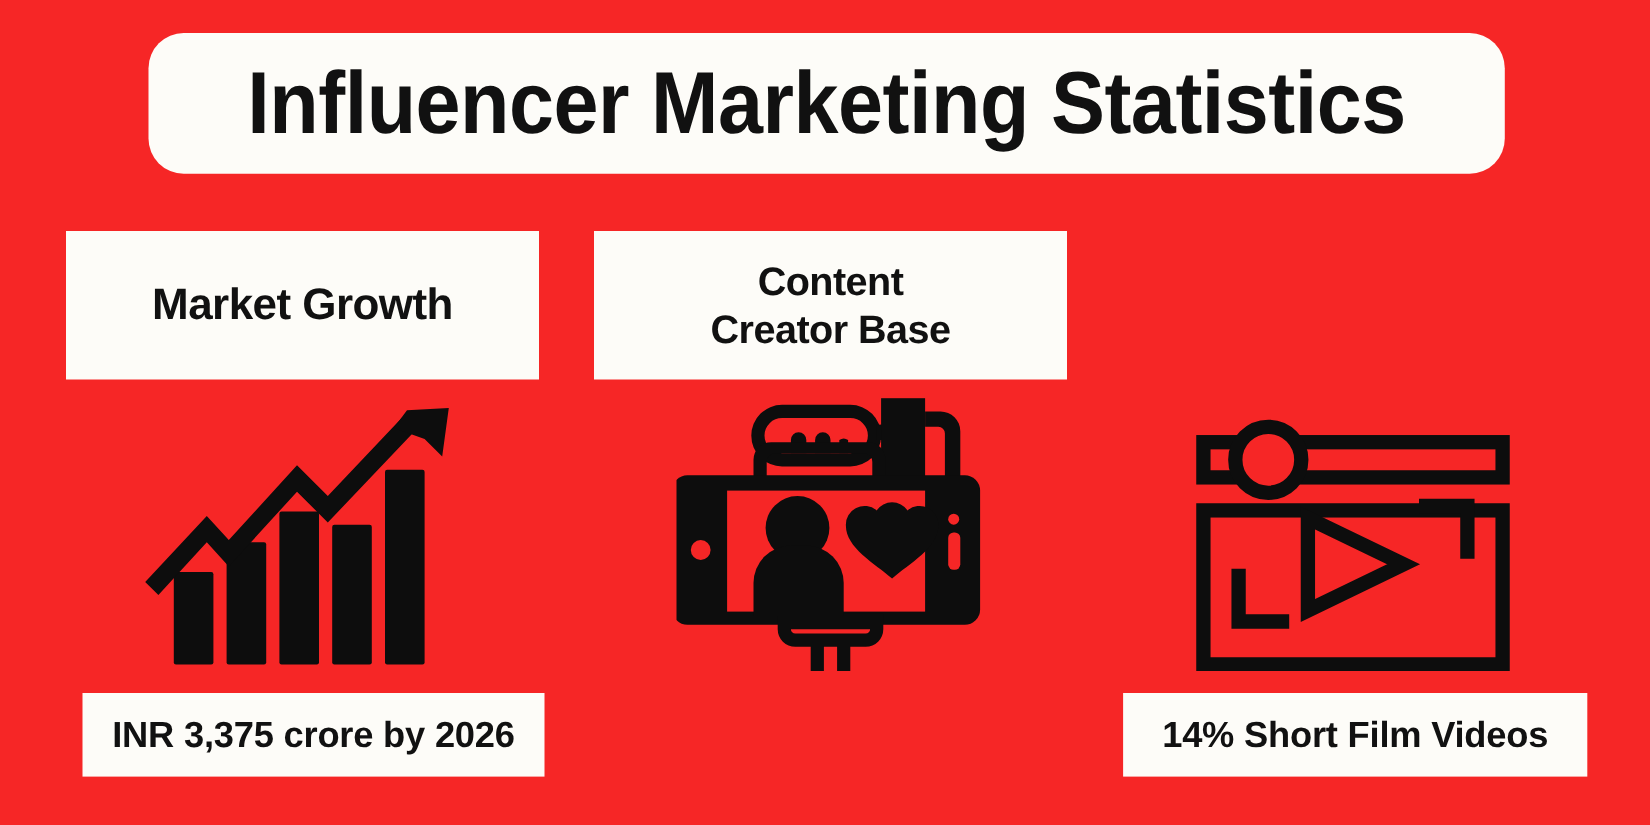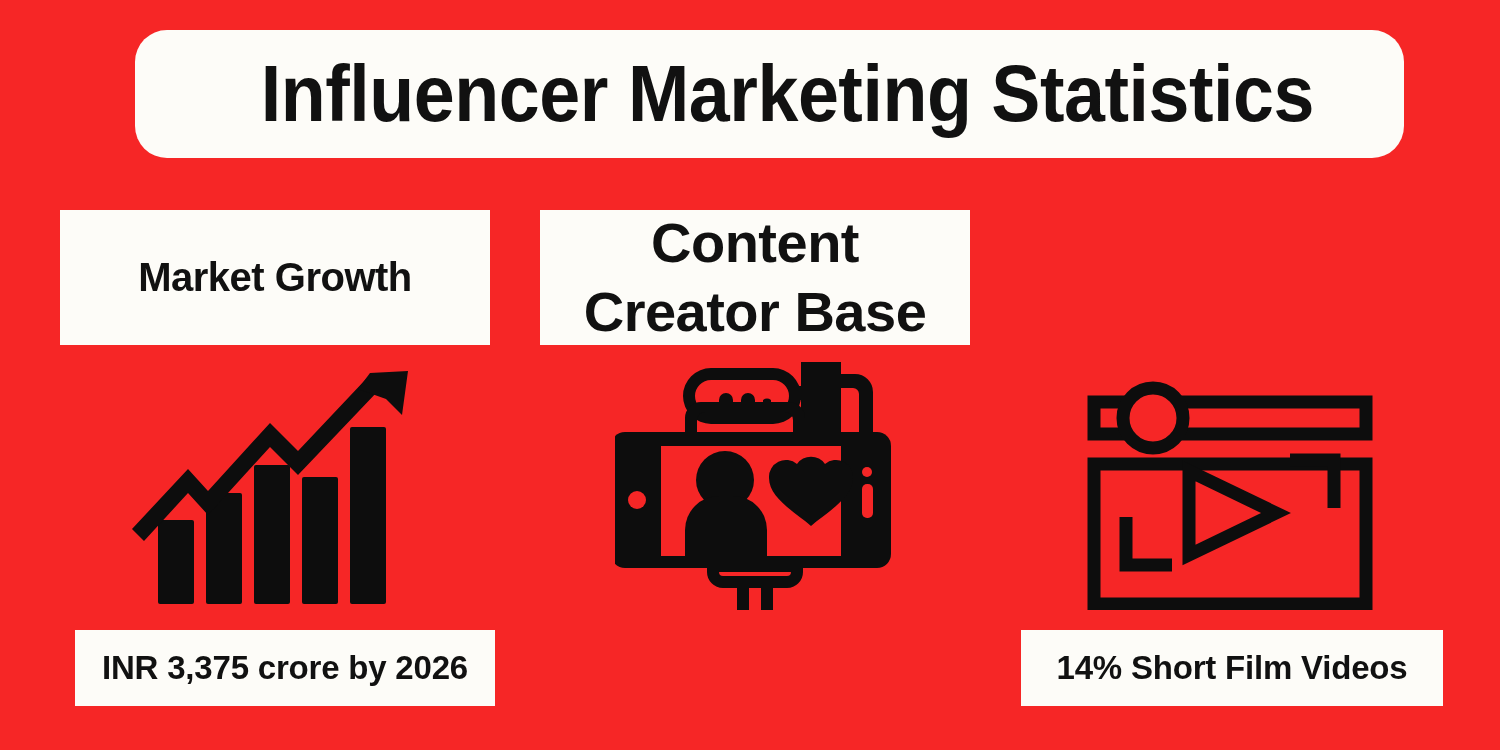--- a/index.html
+++ b/index.html
@@ -24,21 +24,20 @@
     position: absolute;
     left: 135px;
     top: 30px;
     width: 1233px;
     height: 128px;
     background: #FDFCF8;
     border-radius: 32px;
     display: flex;
     align-items: center;
     justify-content: center;
-    padding-left: 36px;
   }
   #title-text {
     font-family: "Liberation Sans Narrow", "Liberation Sans", sans-serif;
     font-weight: bold;
     font-size: 80px;
     line-height: 1;
     color: #111111;
     letter-spacing: -0.5px;
     transform: scaleX(0.92);
     white-space: nowrap;
@@ -69,21 +68,21 @@
     box-sizing: border-box;
   }
   .card-header-text {
     font-weight: bold;
     font-size: 40px;
     line-height: 1.22;
     color: #111111;
     letter-spacing: -0.5px;
     white-space: pre-line;
   }
-  #column-creator-base .card-header-text { font-size: 56px; }
+  #column-creator-base .card-header-text { font-size: 36px; }
 
   .icon-zone {
     position: absolute;
     top: 145px;
     left: 0;
     width: 100%;
     height: 275px;
     display: flex;
     align-items: center;
     justify-content: center;

